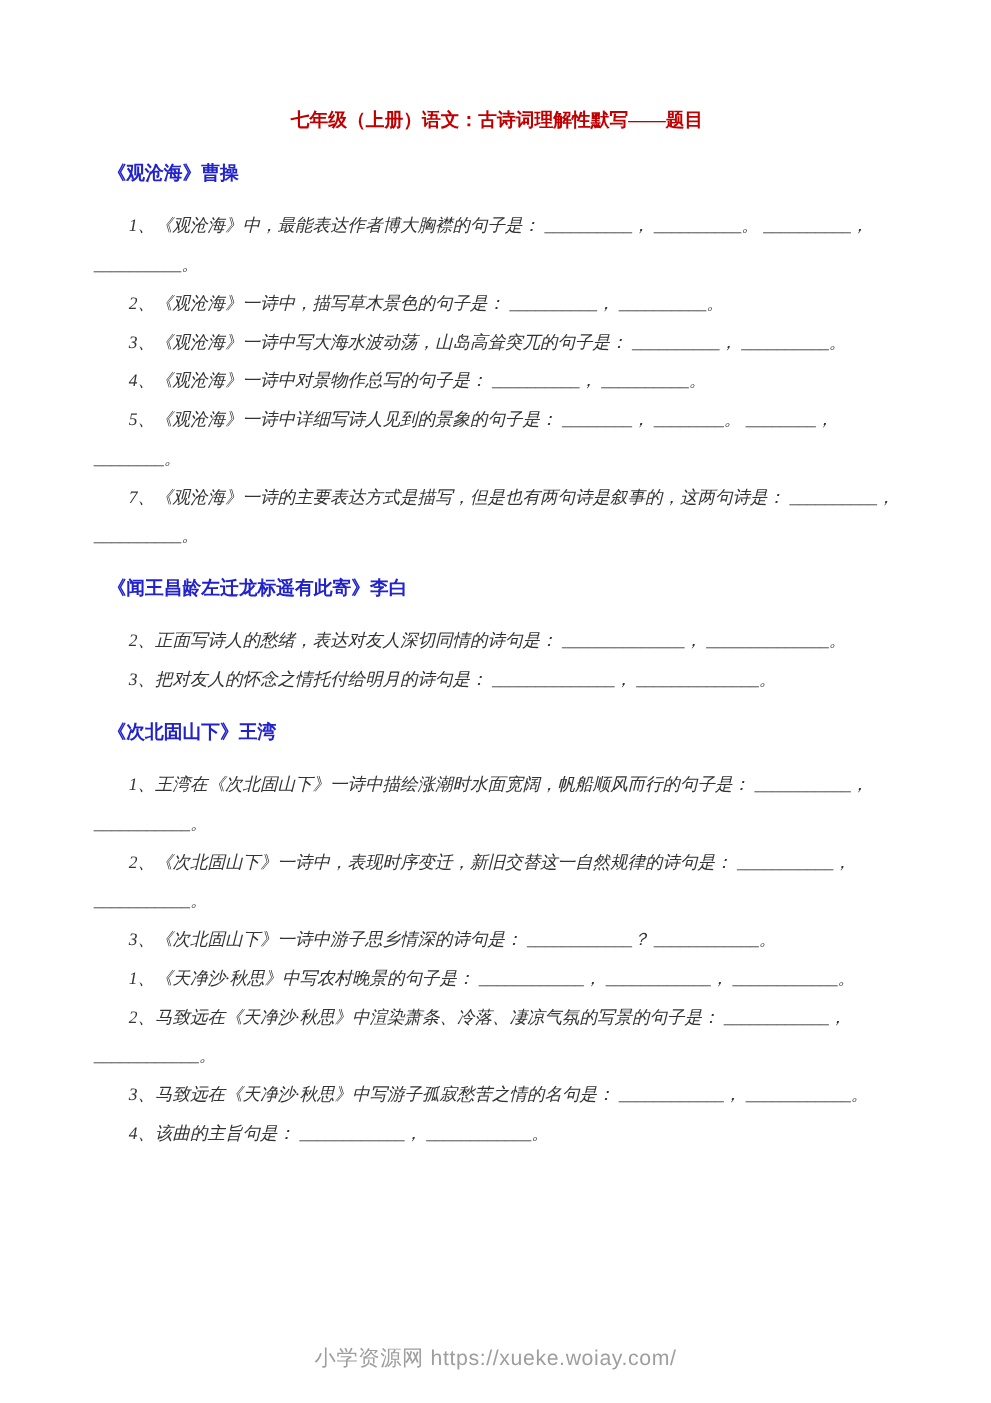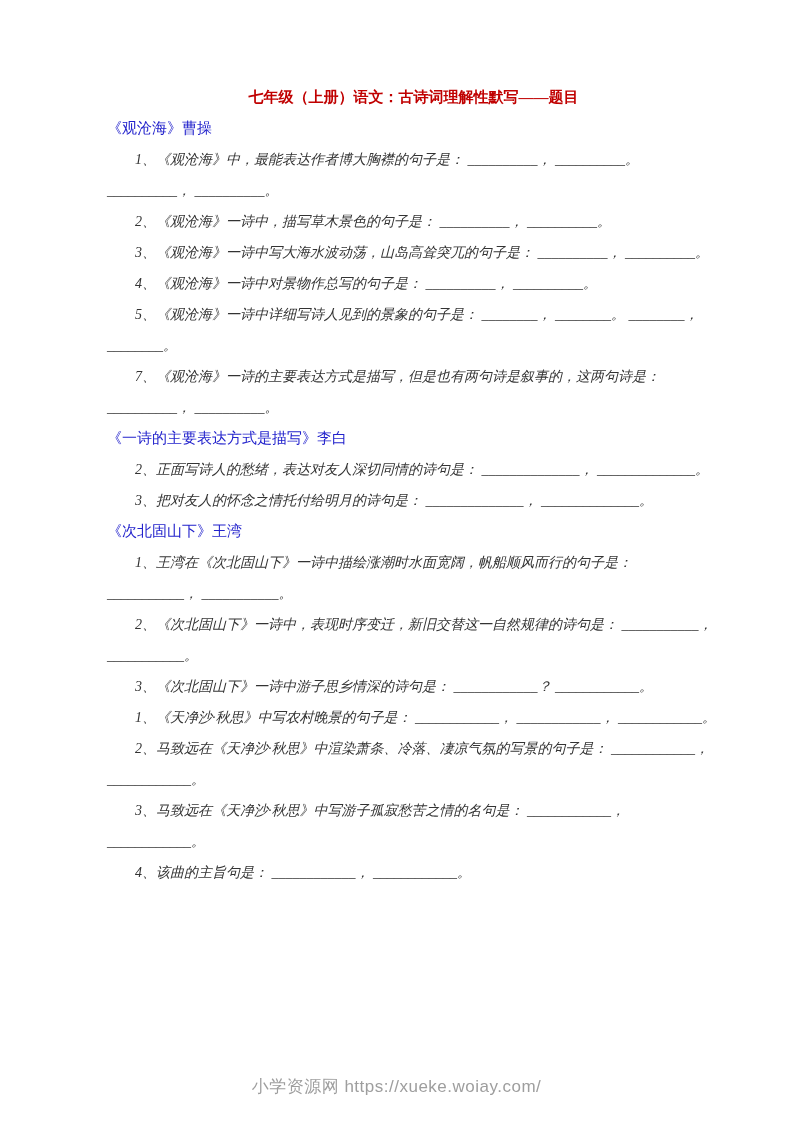--- a/index.html
+++ b/index.html
@@ -2,38 +2,38 @@
 <html style="--color-title: #c00000; --color-heading: #2222cc; --color-body: #333333; --color-footer: #9e9e9e;"><head>
 <meta charset="utf-8">
 <style>
   html, body { margin: 0; padding: 0; background: #ffffff; }
   .page {
     position: relative;
     width: 793px;
     height: 1122px;
     margin: 0 auto;
     box-sizing: border-box;
-    padding: 82px 73px 0 107px;
+    padding: 82px 73px 0 75px;
     background: #ffffff;
     font-family: "Liberation Serif", "DejaVu Serif", serif;
     color: #333333;
     overflow: hidden;
   }
   .title {
     margin: 0;
     font-size: 15px;
     font-weight: bold;
     line-height: 31px;
     text-align: center;
     color: var(--color-title, #c00000);
   }
   .heading {
-    margin: 0;
+    margin: 11px;
     font-size: 15px;
-    font-weight: normal;
+    font-weight: bold;
     line-height: 31px;
     text-align: left;
     color: var(--color-heading, #2222cc);
   }
   .q {
     margin: 0;
     font-size: 14px;
     line-height: 31px;
     text-indent: 2em;
     text-align: left;
@@ -64,21 +64,21 @@
     <h2 class="heading">《观沧海》曹操</h2>
     <p class="q">1、《观沧海》中，最能表达作者博大胸襟的句子是： __________， __________。 __________， __________。</p>
     <p class="q">2、《观沧海》一诗中，描写草木景色的句子是： __________， __________。</p>
     <p class="q">3、《观沧海》一诗中写大海水波动荡，山岛高耸突兀的句子是： __________， __________。</p>
     <p class="q">4、《观沧海》一诗中对景物作总写的句子是： __________， __________。</p>
     <p class="q">5、《观沧海》一诗中详细写诗人见到的景象的句子是： ________， ________。 ________， ________。</p>
     <p class="q">7、《观沧海》一诗的主要表达方式是描写，但是也有两句诗是叙事的，这两句诗是： __________， __________。</p>
   </section>
 
   <section>
-    <h2 class="heading">《一诗的主要表达方式是描写》李白</h2>
+    <h2 class="heading">《闻王昌龄左迁龙标遥有此寄》李白</h2>
     <p class="q">2、正面写诗人的愁绪，表达对友人深切同情的诗句是： ______________， ______________。</p>
     <p class="q">3、把对友人的怀念之情托付给明月的诗句是： ______________， ______________。</p>
   </section>
 
   <section>
     <h2 class="heading">《次北固山下》王湾</h2>
     <p class="q">1、王湾在《次北固山下》一诗中描绘涨潮时水面宽阔，帆船顺风而行的句子是： ___________， ___________。</p>
     <p class="q">2、《次北固山下》一诗中，表现时序变迁，新旧交替这一自然规律的诗句是： ___________， ___________。</p>
     <p class="q">3、《次北固山下》一诗中游子思乡情深的诗句是： ____________？ ____________。</p>
   </section>

